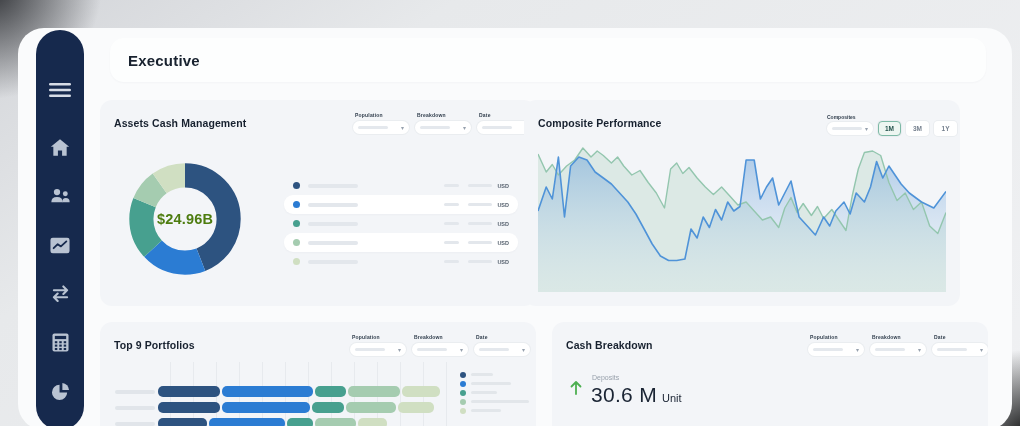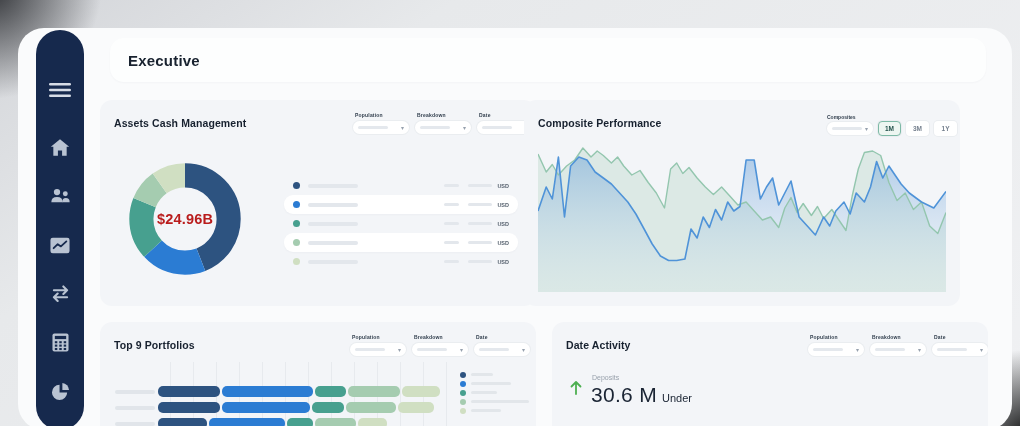--- a/index.html
+++ b/index.html
@@ -36,21 +36,21 @@
   .filters { position:absolute; display:flex; gap:6px; }
   .fgroup { width:56px; }
   .flabel { font-size:5px; font-weight:bold; color:#33404f; margin:0 0 3px 2px; letter-spacing:.2px; }
   .fselect { height:13px; background:#ffffff; border-radius:7px; display:flex; align-items:center;
              justify-content:space-between; padding:0 5px; box-shadow:0 0 0 1px rgba(25,40,60,.04); cursor:pointer; }
   .fph { width:30px; height:3px; background:#e4e8ed; border-radius:2px; }
   .fcaret { font-size:6px; color:#97a1ae; line-height:1; }
   
   .donut-wrap { position:absolute; left:20px; top:54px; width:130px; height:130px; }
   .donut-center { position:absolute; inset:0; display:flex; align-items:center; justify-content:center;
-                  font-size:14.5px; font-weight:bold; color:#b91c1c; letter-spacing:.2px; }
+                  font-size:14.5px; font-weight:bold; color:#4d7c0f; letter-spacing:.2px; }
   .aum-legend { position:absolute; left:184px; top:76px; width:234px; }
   .aum-row { height:19px; display:flex; align-items:center; padding:0 9px; border-radius:9px; cursor:pointer; }
   .aum-row.hl { background:#ffffff; box-shadow:0 1px 2px rgba(20,30,50,.03); }
   .dot { width:7px; height:7px; border-radius:50%; flex:0 0 auto; }
   .nbar { width:50px; height:4px; background:#e3e7ec; border-radius:2px; margin-left:8px; }
   .sp { flex:1; }
   .v1 { width:15px; height:3.5px; background:#e3e7ec; border-radius:2px; margin-right:9px; }
   .v2 { width:24px; height:3.5px; background:#e3e7ec; border-radius:2px; margin-right:5px; }
   .usd { font-size:5.5px; font-weight:bold; color:#57626f; }
   
@@ -285,21 +285,21 @@
             <span class="lline" style="width:58px"></span>
           </div>
           <div class="lrow">
             <span class="ldot" style="background:#d0dfc2"></span>
             <span class="lline" style="width:30px"></span>
           </div>
         </div>
     </section>
 
     <section class="card card-cash">
-      <h3 class="card-title">Date Activity</h3>
+      <h3 class="card-title">Cash Breakdown</h3>
       <div class="filters" style="left:256px; top:12px;">
           <div class="fgroup">
             <div class="flabel">Population</div>
             <div class="fselect">
               <span class="fph"></span>
               <span class="fcaret">▾</span>
             </div>
           </div>
           <div class="fgroup">
             <div class="flabel">Breakdown</div>
@@ -315,21 +315,21 @@
               <span class="fcaret">▾</span>
             </div>
           </div>
         </div>
       <svg class="kpi-arrow" width="14" height="17" viewBox="0 0 14 17">
         <path d="M7 15 V3 M2.5 7.5 L7 3 L11.5 7.5" fill="none" stroke="#4caf50" stroke-width="1.8" stroke-linecap="round" stroke-linejoin="round"></path>
       </svg>
       <div class="kpi-label">Deposits</div>
       <div class="kpi-value-row">
         <span class="kpi-value">30.6 M</span>
-        <span class="kpi-unit">Under</span>
+        <span class="kpi-unit">Unit</span>
       </div>
     </section>
 
   </div>
 
   <aside class="sidebar">
     <div class="nav-item" style="top:46px;">
       <svg width="22" height="16" viewBox="0 0 22 16">
         <rect x="0" y="1" width="22" height="2.6" rx="1.3" fill="#d7dde7"></rect>
         <rect x="0" y="6.7" width="22" height="2.6" rx="1.3" fill="#d7dde7"></rect>

